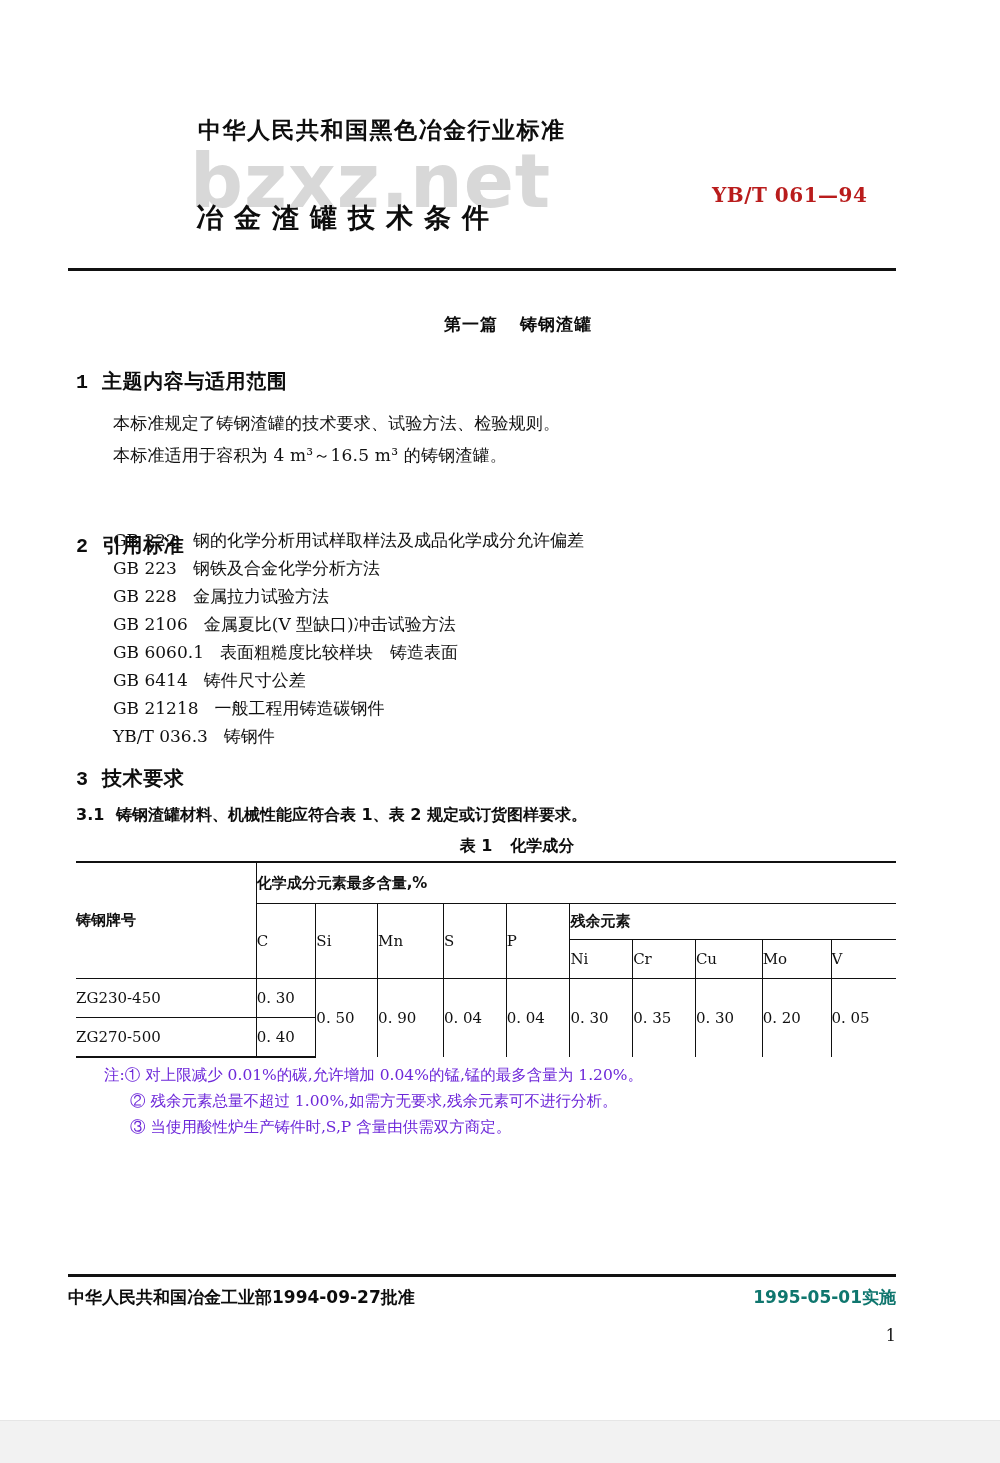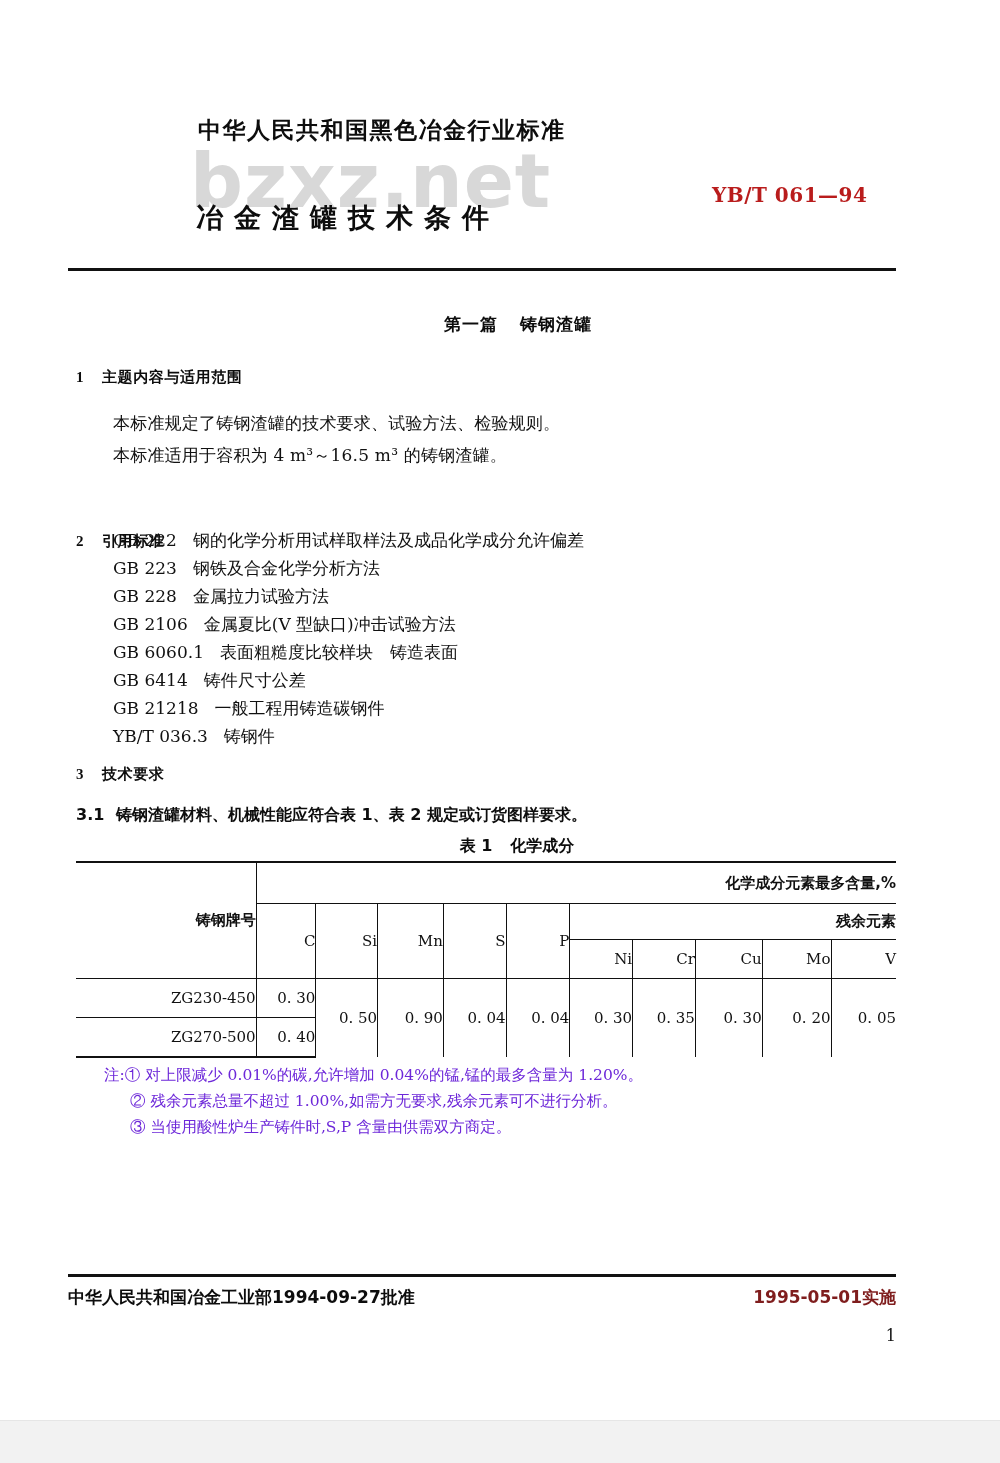--- a/index.html
+++ b/index.html
@@ -96,23 +96,23 @@
     padding-left: 36px;
     box-sizing: border-box;
     color: #0d0d0d;
   }
   .part-heading .gap { display: inline-block; width: 22px; }
 
   
   .sec {
     position: absolute;
     left: 76px;
-    font-family: Liberation Serif, serif;
-    font-weight: bold;
-    font-size: 15px;
+    font-family: Liberation Mono, monospace;
+    font-weight: bold;
+    font-size: 20px;
     letter-spacing: 0.6px;
     color: #0d0d0d;
   }
   .sec .num { display: inline-block; min-width: 26px; }
 
   .para {
     position: absolute;
     left: 113px;
     font-family: "DejaVu Serif", "Liberation Serif", serif;
     font-size: 17px;
@@ -167,21 +167,21 @@
   }
   table.chem {
     border-collapse: collapse;
     width: 820px;
     table-layout: fixed;
     font-family: "DejaVu Serif", "Liberation Serif", serif;
     font-size: 15px;
     color: #111111;
   }
   table.chem td {
-    text-align: right;
+    text-align: left;
     vertical-align: middle;
     padding: 0;
     border: 0;
   }
   
   table.chem tr.r-top td { border-top: 2.5px solid #111; }
   table.chem tr.r-bot td { border-bottom: 2.5px solid #111; }
   
   .bl { border-left: 1px solid #111 !important; }
   .br { border-right: 1px solid #111 !important; }
@@ -221,21 +221,21 @@
     color: #0d0d0d;
     white-space: nowrap;
   }
   .foot-right {
     position: absolute;
     right: 104px;
     top: 1286px;
     font-family: "DejaVu Sans", "Liberation Sans", sans-serif;
     font-weight: bold;
     font-size: 17px;
-    color: #7f1d1d;
+    color: #0f766e;
     white-space: nowrap;
   }
   .page-no {
     position: absolute;
     right: 104px;
     top: 1326px;
     font-family: "DejaVu Serif", "Liberation Serif", serif;
     font-size: 16px;
     color: #111111;
   }

